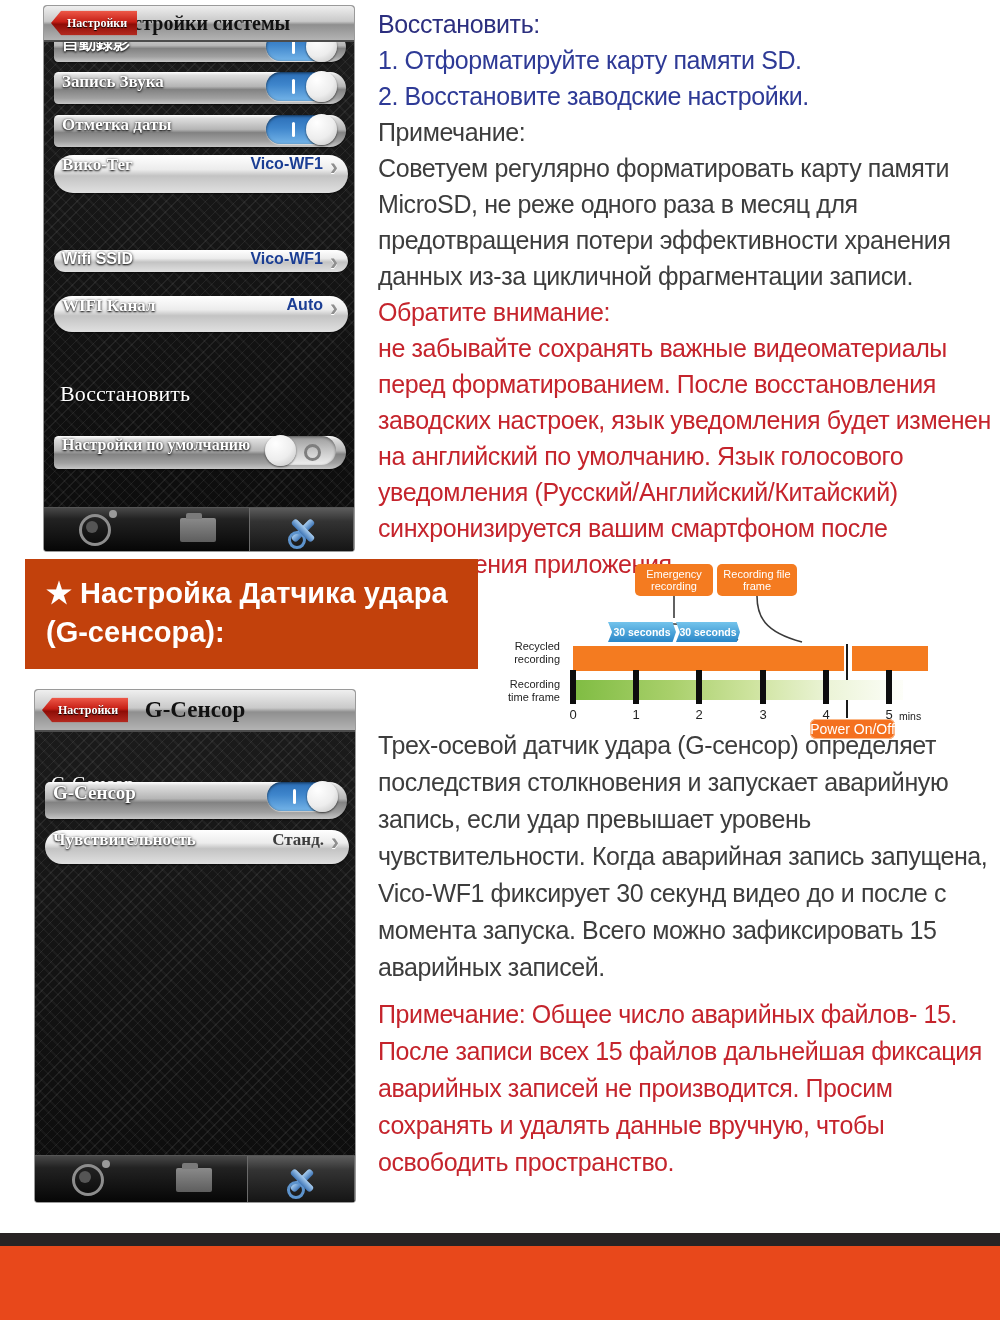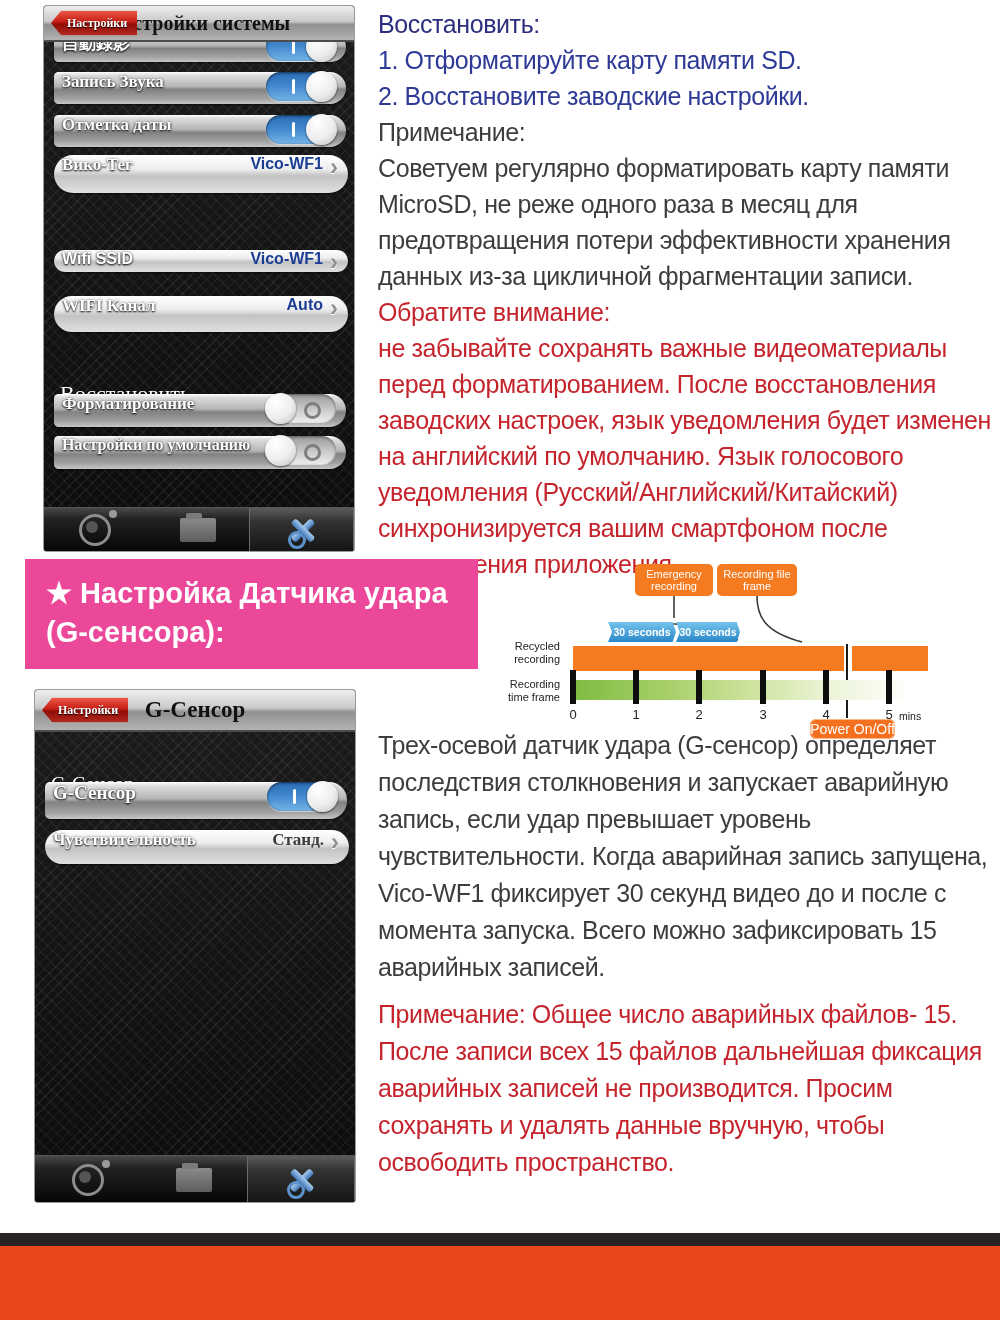--- a/index.html
+++ b/index.html
@@ -83,21 +83,21 @@
   .txtcol{position:absolute;left:378px;width:616px;font-size:25px;line-height:36px;
           letter-spacing:-0.4px;color:#3d3d3d;}
   .txtcol p{margin:0;}
   .navy{color:#2c2f7f;}
   .blue{color:#2e3a96;}
   .red{color:#c5242c;}
   .txt2{line-height:37px;}
   .note-gap{margin-top:10px !important;}
 
   
-  .banner{position:absolute;left:25px;top:559px;width:453px;height:110px;background:#ec4899;
+  .banner{position:absolute;left:25px;top:559px;width:453px;height:110px;background:#c2410c;
           color:#fff;font-weight:bold;font-size:29px;line-height:39px;
           padding:15px 0 0 21px;box-sizing:border-box;}
 
   
   .diagram{position:absolute;left:500px;top:558px;width:500px;height:190px;font-family:"Liberation Sans",sans-serif;}
   .dg-box{position:absolute;background:#f47b20;border-radius:5px;color:#fff;font-size:11px;
           line-height:12px;display:flex;align-items:center;justify-content:center;text-align:center;
           padding:2px;box-sizing:border-box;}
   .dg-ribbon{position:absolute;top:64px;height:20px;color:#fff;font-weight:bold;font-size:10.5px;
           display:flex;align-items:center;justify-content:center;
@@ -171,27 +171,20 @@
     </div>
 
     <div class="prow pill" style="left:10px;right:6px;top:290px;height:36px;">
       <span class="plabel">WIFI Канал</span>
       <span class="pvalue">Auto</span>
       <span class="chev">›</span>
     </div>
 
     <div class="sec-label sec-serif" style="top:344px;">Восстановить</div>
 
-    <div class="prow" style="left:10px;right:8px;top:388px;height:33px;">
-      <span class="plabel">Форматирование</span>
-      <div class="toggle off">
-          <span class="knob"></span>
-          <span class="ring"></span>
-        </div>
-    </div>
 
     <div class="prow" style="left:10px;right:8px;top:430px;height:33px;">
       <span class="plabel" style="font-size:16px;">Настройки по умолчанию</span>
       <div class="toggle off">
           <span class="knob"></span>
           <span class="ring"></span>
         </div>
     </div>
 
     <div class="tabbar" style="top:501px;height:44px;">

